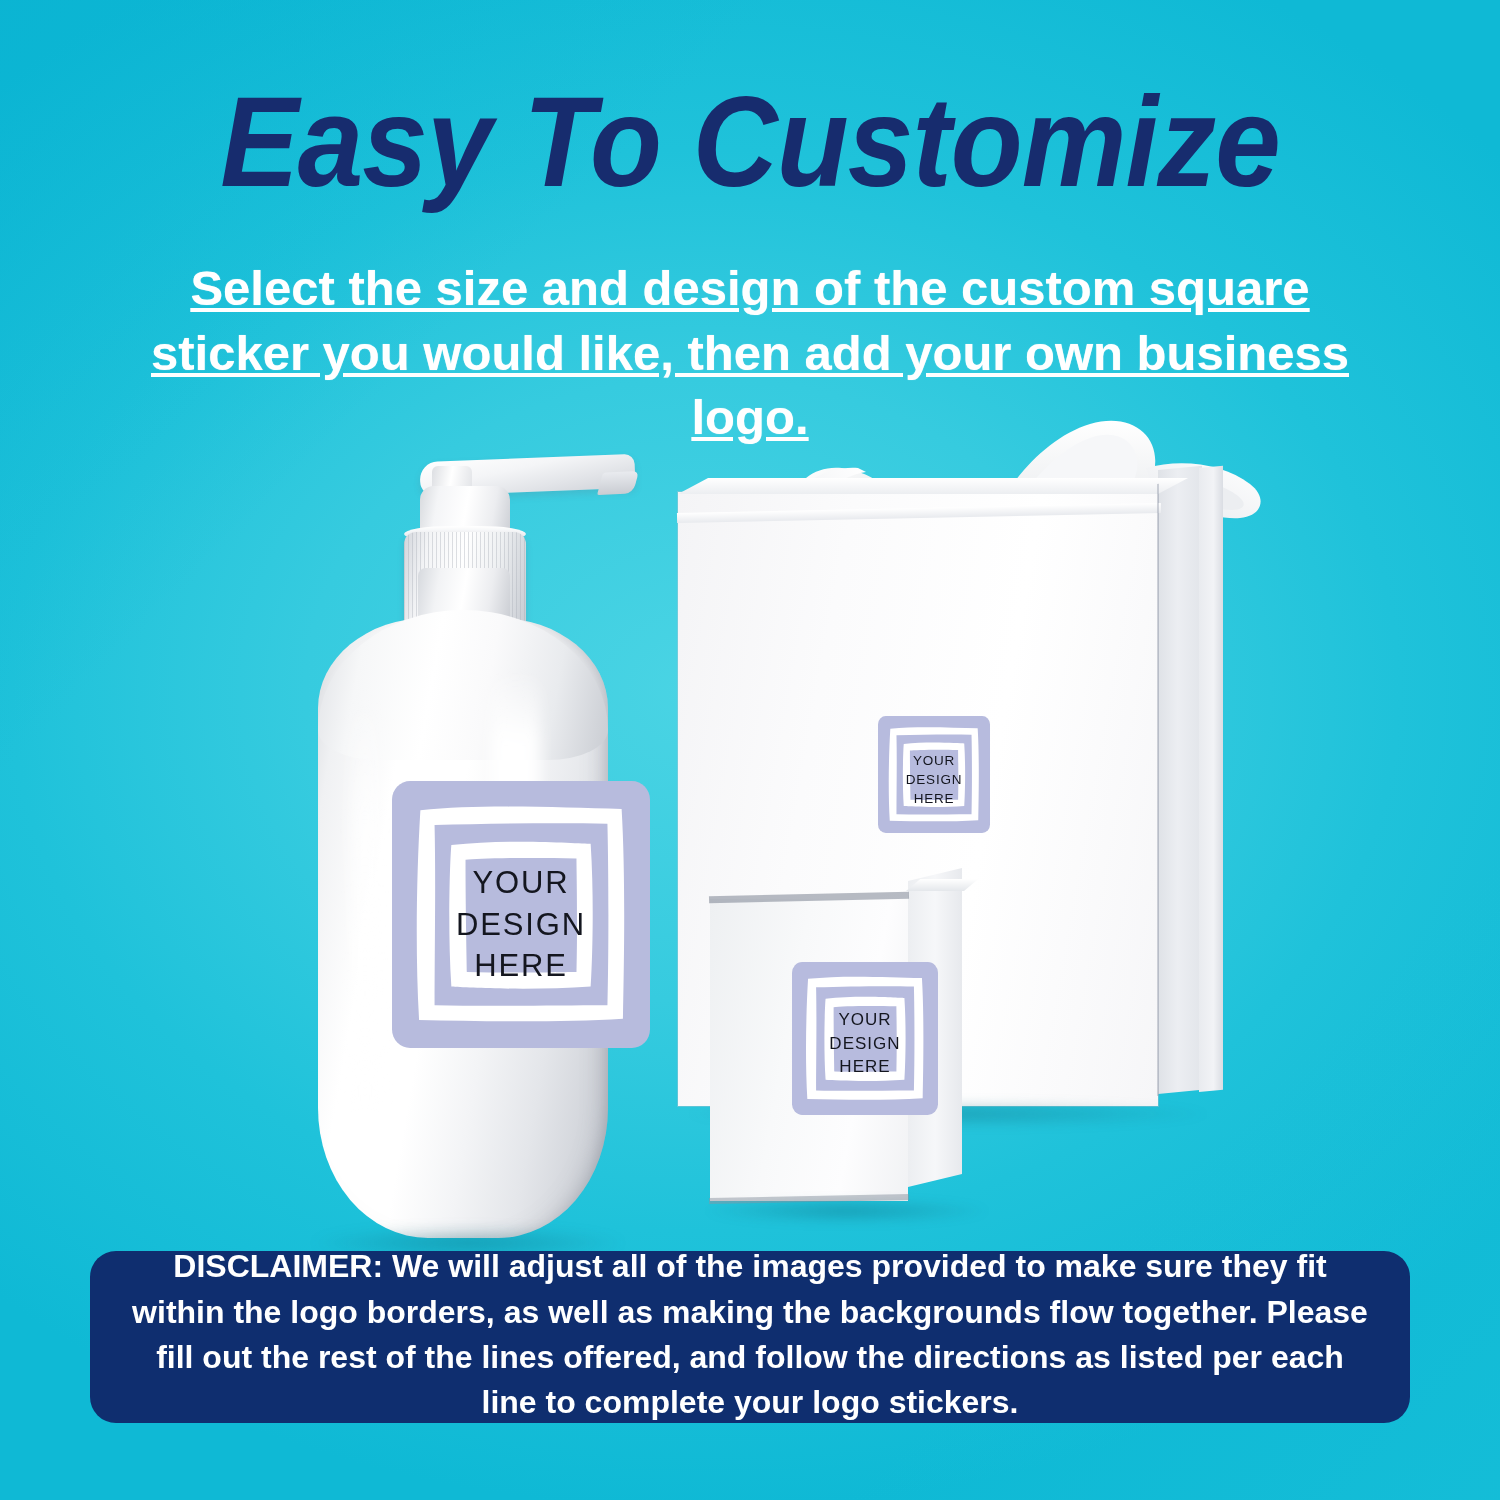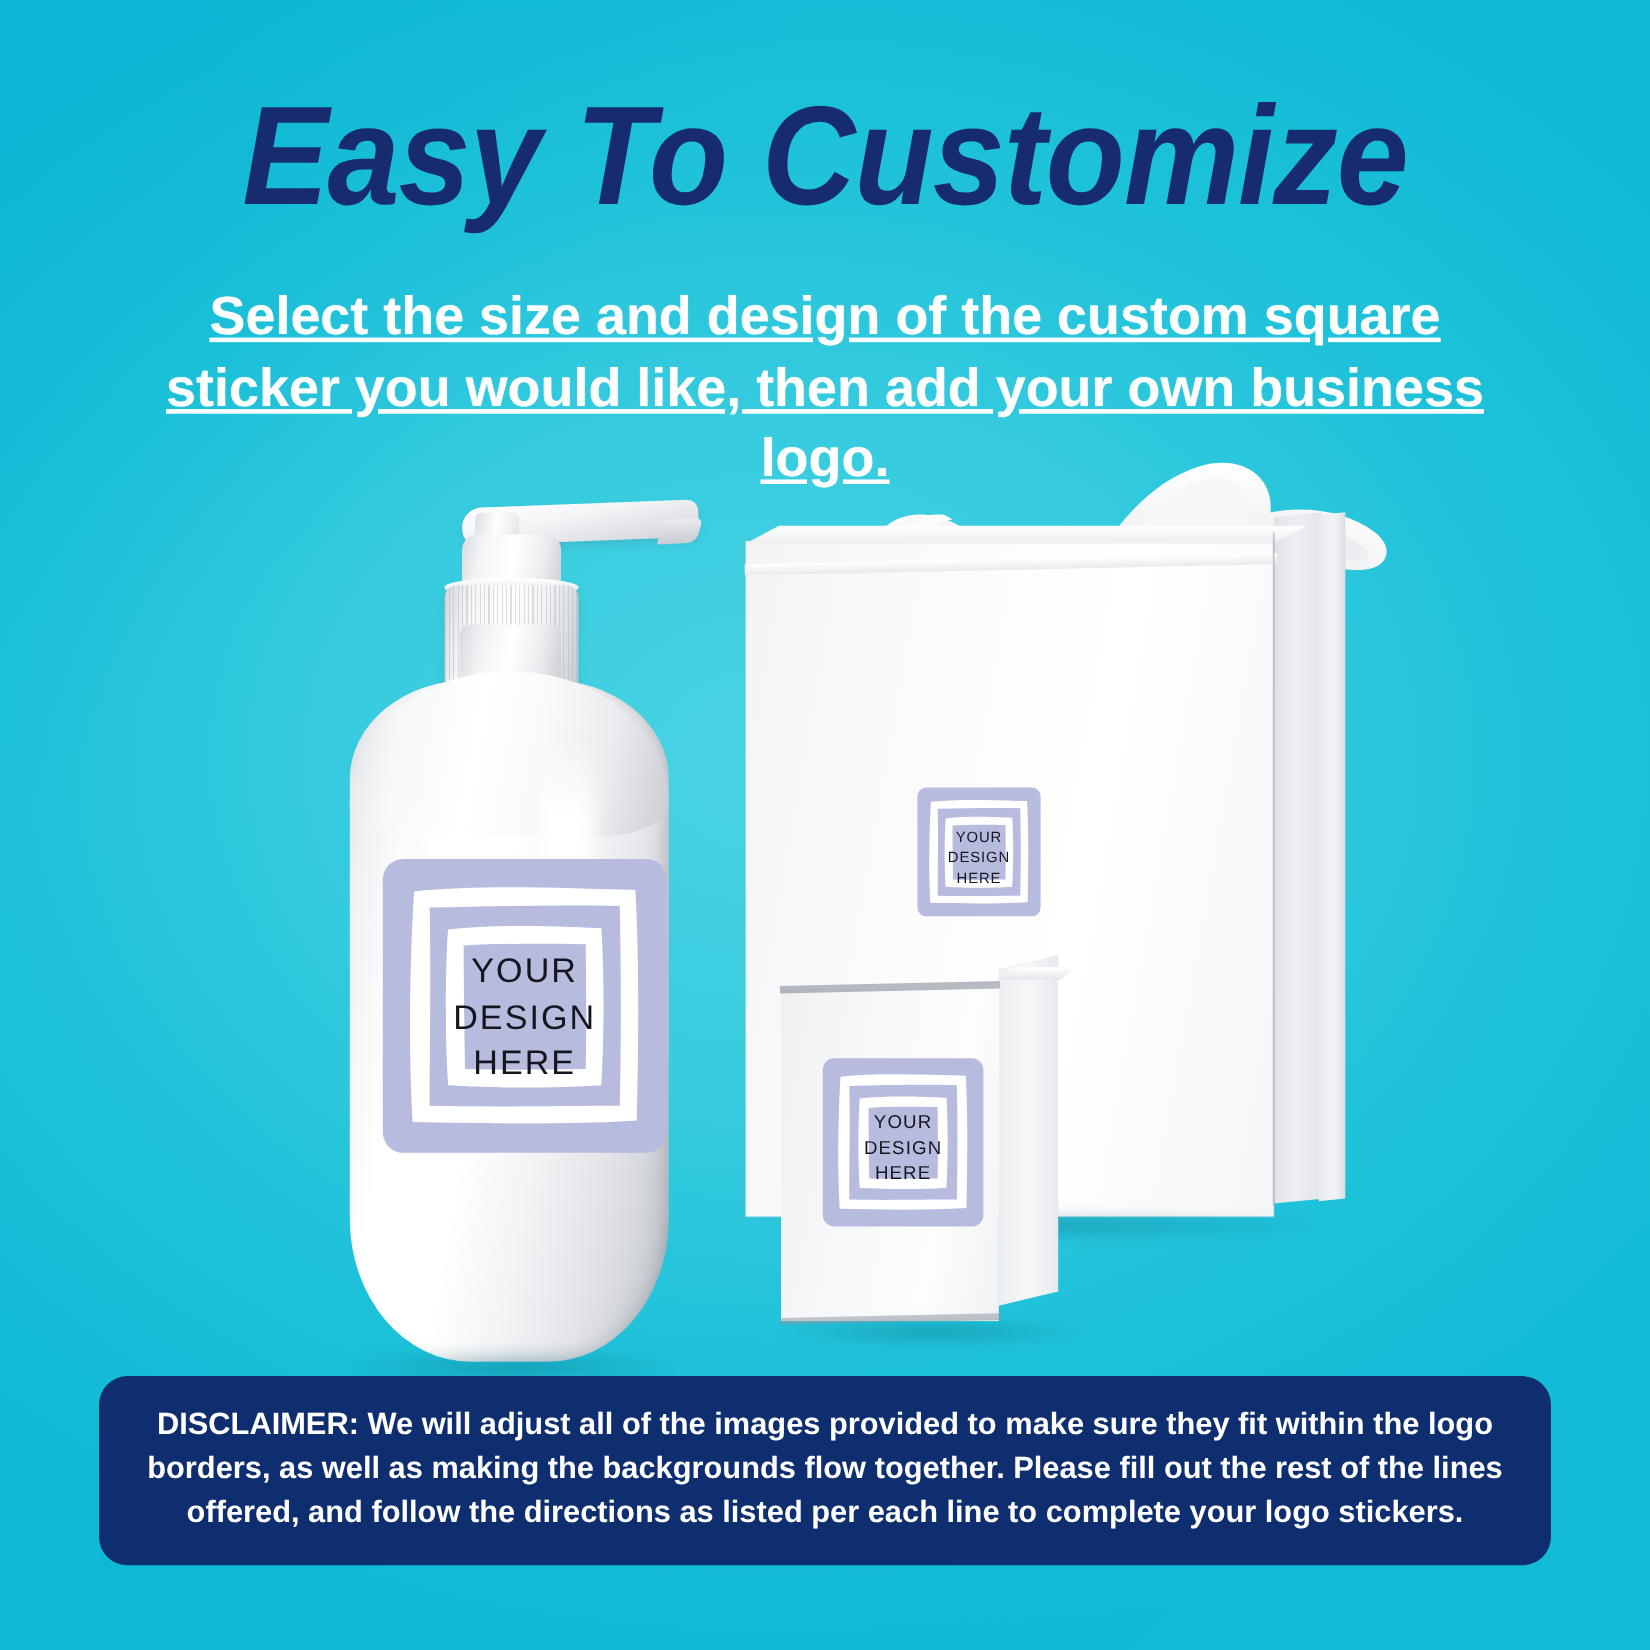--- a/index.html
+++ b/index.html
@@ -202,21 +202,21 @@
     border-radius:3px 6px 8px 2px;
     transform:rotate(-3deg) skewX(-18deg);
   }
   .bt-shadow{
     position:absolute; left:8px; top:786px; width:320px; height:34px;
     background:radial-gradient(ellipse at center, rgba(8,90,110,.34) 0%, rgba(8,90,110,0) 70%);
     filter:blur(6px);
   }
 
   
-  .sticker{ position:absolute; }
+  .sticker{ position:absolute;margin-left:44px; }
   .sticker .plate{
     position:absolute; inset:0;
     background:#b7bbdd;
     border-radius:7%;
   }
   .sticker svg{ position:absolute; inset:0; width:100%; height:100%; }
   .sticker .txt{
     position:absolute; left:0; right:0;
     text-align:center;
     color:#14161f;
@@ -243,21 +243,21 @@
   #disclaimer{
     position:absolute; left:90px; top:1251px; width:1320px; height:172px;
     background:#0f2e6f;
     border-radius:26px;
     display:flex; align-items:center; justify-content:center;
     padding:10px 42px 14px;
   }
   #disclaimer p{
     color:#ffffff;
     text-align:center;
-    font-size:28px;
+    font-size:32px;
     line-height:1.42;
     font-weight:bold;
     font-family:"Liberation Sans", sans-serif;
   }
   #disclaimer b{ font-weight:bold; }
 </style>
 </head>
 <body>
 
 <div id="bg"></div>

